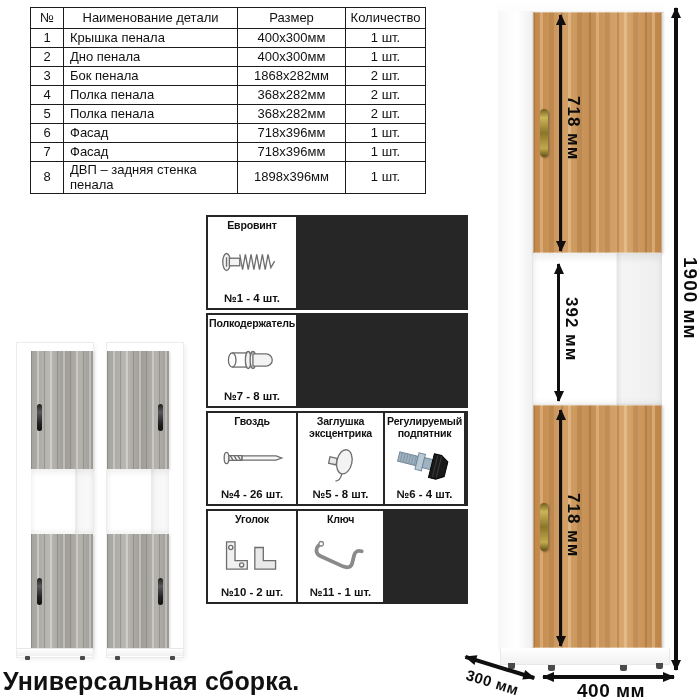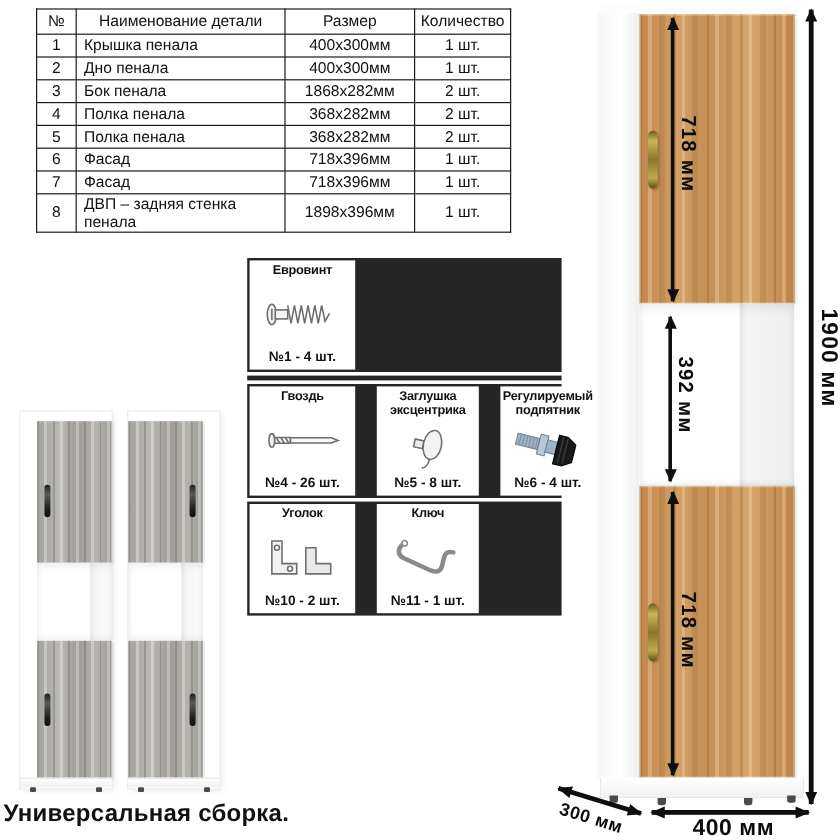--- a/index.html
+++ b/index.html
@@ -16,21 +16,21 @@
   #parts-table th { height:21px; text-align:center; }
   #parts-table td { height:19px; text-align:center; }
   #parts-table td.cell-name { text-align:left; padding-left:6px; }
   .col-num  { width:33px; }
   .col-name { width:174px; }
   .col-size { width:108px; }
   .col-qty  { width:80px; }
 
   
   #hardware { position:absolute; left:206px; top:215px; width:262px; }
-  .hw-row { display:grid; grid-template-columns:88px 85px 79px; gap:18px; background:#262626; padding:2px; margin-bottom:3px; }
+  .hw-row { display:grid; grid-template-columns:88px 85px 79px; gap:2px; background:#262626; padding:2px; margin-bottom:3px; }
   .hw-cell { background:#fff; min-height:91px; display:flex; flex-direction:column; align-items:center; justify-content:space-between; padding:3px 2px 4px; }
   .hw-title { font-weight:700; font-size:10.6px; line-height:1.12; text-align:center; letter-spacing:-0.2px; }
   .hw-icon { flex:1 1 auto; display:flex; align-items:center; justify-content:center; width:100%; }
   .hw-icon svg { width:66px; height:40px; }
   .hw-count { font-weight:700; font-size:11.4px; }
 
   
   .mini-cab { position:absolute; top:343px; width:76px; height:314px; background:#fff;
               box-shadow:0 0 0 1px #ececec, 2px 2px 5px rgba(0,0,0,.08); }
   #mini-cab-a { left:17px; }
@@ -110,21 +110,21 @@
   #dim-arrow-width  { left:543px; top:675px; width:131px; }
   #dim-arrow-depth  { left:466px; top:655px; width:72px; transform:rotate(17deg); transform-origin:left top; }
 
   #dim-label-top    { left:563px; top:96px;  font-size:17px; }
   #dim-label-niche  { left:561px; top:297px; font-size:17px; }
   #dim-label-bottom { left:563px; top:493px; font-size:17px; }
   #dim-label-total  { left:679px; top:257px; font-size:19px; }
   #dim-label-width  { left:577px; top:680px; font-size:19px; letter-spacing:0.5px; }
   #dim-label-depth  { left:469px; top:666px; font-size:15px; transform:rotate(17deg); transform-origin:left top; letter-spacing:0.5px; }
 
-  #assembly-note { position:absolute; left:3px; top:667px; font-size:20px; font-weight:700; letter-spacing:0.2px; }
+  #assembly-note { position:absolute; left:3px; top:667px; font-size:25px; font-weight:700; letter-spacing:0.2px; }
 
   .ic { stroke:#6e6e6e; stroke-width:1.4; fill:#f3f3f3; }
   .ic-line { stroke:#6e6e6e; stroke-width:1.4; fill:none; }
 </style>
 </head>
 <body>
 
 <div id="canvas">
 
   <table id="parts-table">
@@ -199,20 +199,36 @@
                 <line x1="8" y1="16" x2="8" y2="26"></line>
                 <rect x="11" y="17" width="11" height="8"></rect>
                 <path class="ic-line" d="M22 13 l3 16 3-16 3 16 3-16 3 16 3-16 3 16 3-16 3 16 3-16 3 14 4-7"></path>
               </g>
             </svg>
         </div>
         <div class="hw-count">№1 - 4 шт.</div>
       </div>
     </div>
     <div class="hw-row">
+      <div class="hw-cell">
+        <div class="hw-title">Полкодержатель</div>
+        <div class="hw-icon">
+          <svg viewBox="0 0 70 42">
+              <g class="ic">
+                <ellipse cx="14" cy="21" rx="4" ry="7.5" fill="#fff"></ellipse>
+                <line x1="14" y1="13.5" x2="29" y2="13.5"></line>
+                <line x1="14" y1="28.5" x2="29" y2="28.5"></line>
+                <ellipse cx="31" cy="21" rx="3" ry="9"></ellipse>
+                <ellipse cx="36" cy="21" rx="3" ry="9"></ellipse>
+                <path d="M36 14.5 h14 a6.5 6.5 0 0 1 0 13 h-14 z"></path>
+              </g>
+            </svg>
+        </div>
+        <div class="hw-count">№7 - 8 шт.</div>
+      </div>
     </div>
     <div class="hw-row">
       <div class="hw-cell">
         <div class="hw-title">Гвоздь</div>
         <div class="hw-icon">
           <svg viewBox="0 0 70 42">
               <g class="ic">
                 <ellipse cx="8" cy="21" rx="2.5" ry="6"></ellipse>
                 <path d="M10.5 18.5 h14 v5 h-14 z"></path>
                 <path class="ic-line" d="M12 18.5 l3 5 M16 18.5 l3 5 M20 18.5 l3 5"></path>

